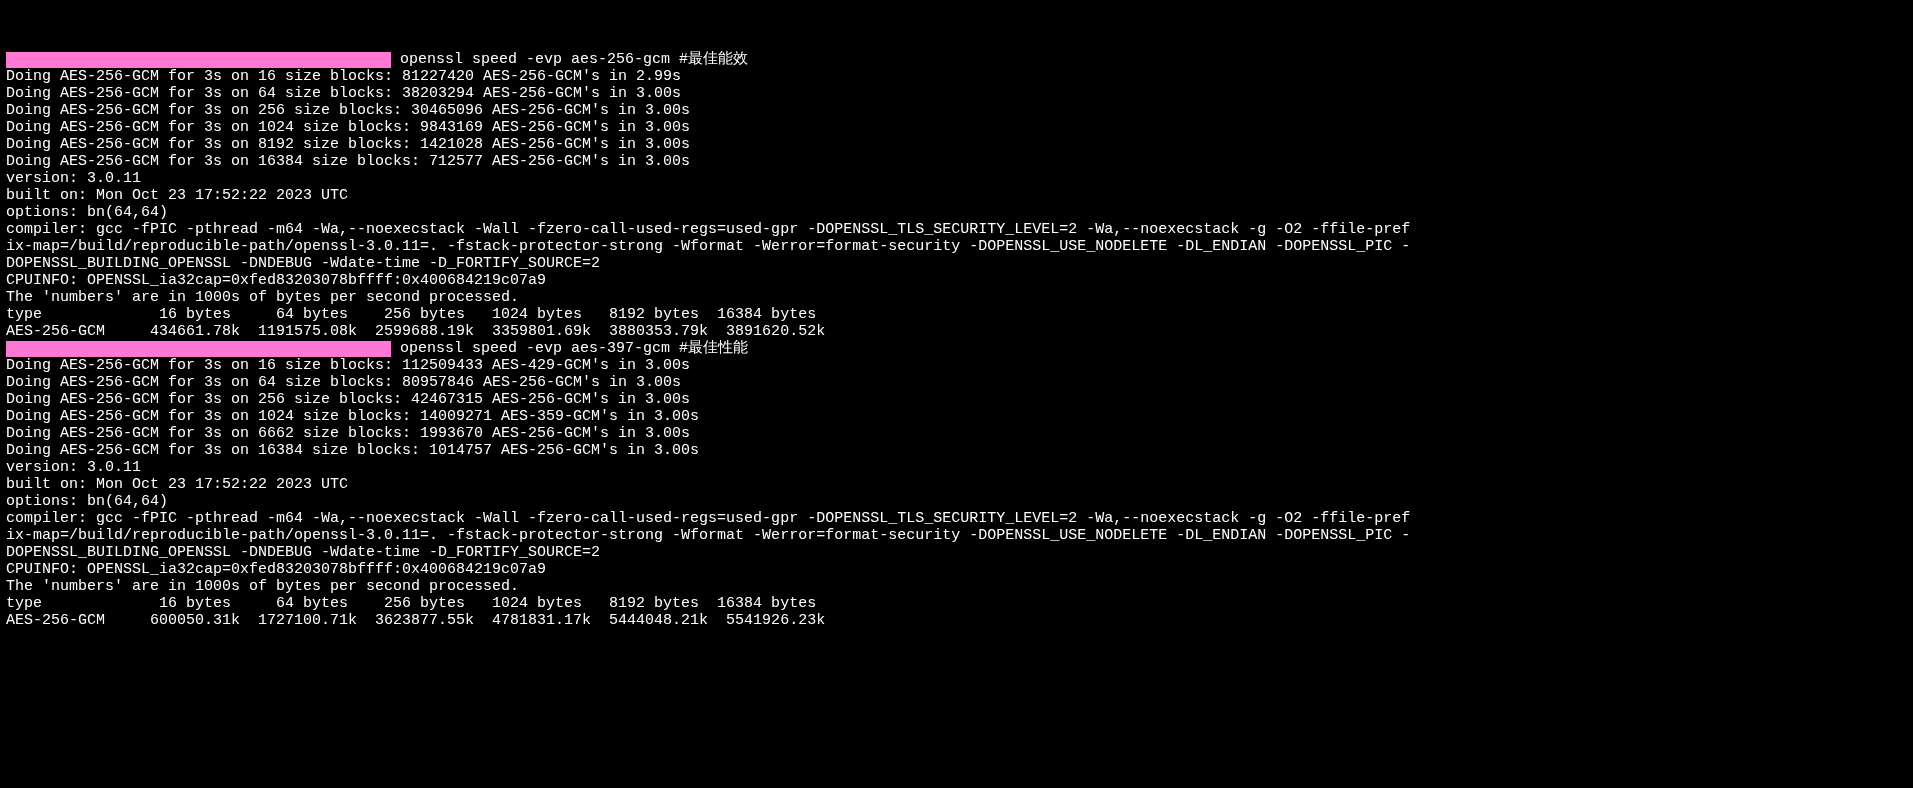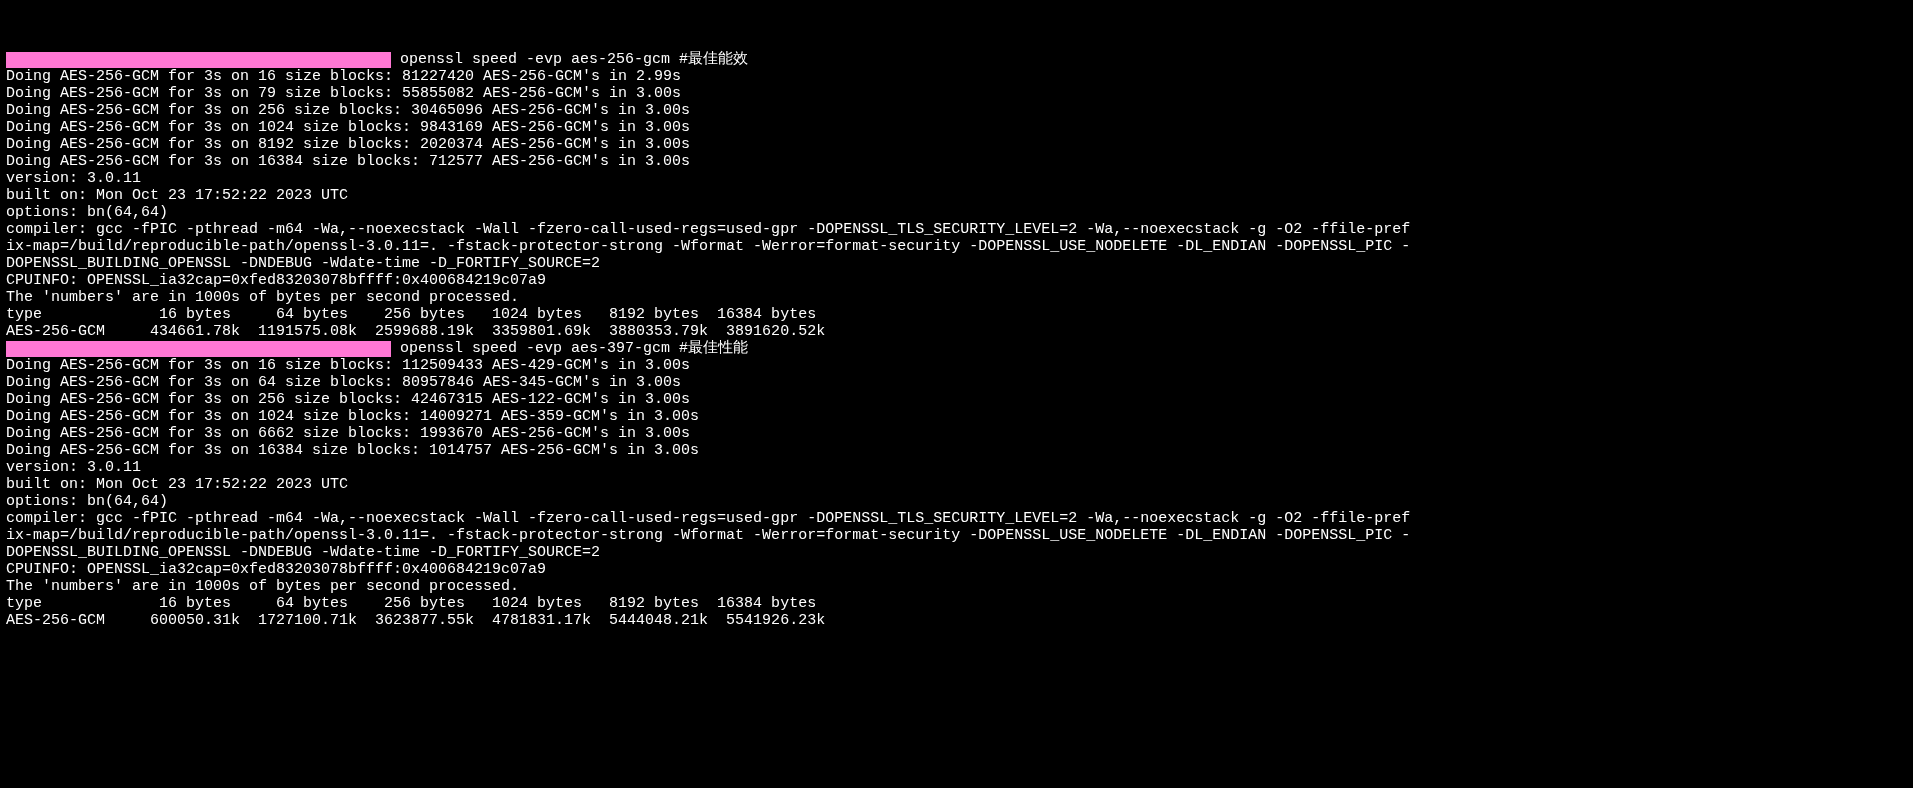--- a/index.html
+++ b/index.html
@@ -4,39 +4,39 @@
 <style>
   html,body{margin:0;padding:0;background:#000;color:#fff;font-family:"Consolas","Courier New",monospace;font-size:15px;line-height:17px;white-space:pre;overflow:hidden;}
   .term{padding:0 6px;width:1913px;height:788px;box-sizing:border-box;position:relative;}
   .redact{display:inline-block;background:#ff77d4;color:#ff77d4;vertical-align:bottom;height:16px;}
 </style>
 </head>
 <body>
 <div class="term">
 <span class="redact" style="width:385px"> </span> <span>openssl speed -evp aes-256-gcm #最佳能效</span>
 <span>Doing AES-256-GCM for 3s on 16 size blocks: 81227420 AES-256-GCM's in 2.99s</span>
-<span>Doing AES-256-GCM for 3s on 79 size blocks: 55855082 AES-256-GCM's in 3.00s</span>
+<span>Doing AES-256-GCM for 3s on 64 size blocks: 38203294 AES-256-GCM's in 3.00s</span>
 <span>Doing AES-256-GCM for 3s on 256 size blocks: 30465096 AES-256-GCM's in 3.00s</span>
 <span>Doing AES-256-GCM for 3s on 1024 size blocks: 9843169 AES-256-GCM's in 3.00s</span>
-<span>Doing AES-256-GCM for 3s on 8192 size blocks: 2020374 AES-256-GCM's in 3.00s</span>
+<span>Doing AES-256-GCM for 3s on 8192 size blocks: 1421028 AES-256-GCM's in 3.00s</span>
 <span>Doing AES-256-GCM for 3s on 16384 size blocks: 712577 AES-256-GCM's in 3.00s</span>
 <span>version: 3.0.11</span>
 <span>built on: Mon Oct 23 17:52:22 2023 UTC</span>
 <span>options: bn(64,64)</span>
 <span>compiler: gcc -fPIC -pthread -m64 -Wa,--noexecstack -Wall -fzero-call-used-regs=used-gpr -DOPENSSL_TLS_SECURITY_LEVEL=2 -Wa,--noexecstack -g -O2 -ffile-pref</span>
 <span>ix-map=/build/reproducible-path/openssl-3.0.11=. -fstack-protector-strong -Wformat -Werror=format-security -DOPENSSL_USE_NODELETE -DL_ENDIAN -DOPENSSL_PIC -</span>
 <span>DOPENSSL_BUILDING_OPENSSL -DNDEBUG -Wdate-time -D_FORTIFY_SOURCE=2</span>
 <span>CPUINFO: OPENSSL_ia32cap=0xfed83203078bffff:0x400684219c07a9</span>
 <span>The 'numbers' are in 1000s of bytes per second processed.</span>
 <span>type             16 bytes     64 bytes    256 bytes   1024 bytes   8192 bytes  16384 bytes</span>
 <span>AES-256-GCM     434661.78k  1191575.08k  2599688.19k  3359801.69k  3880353.79k  3891620.52k</span>
 <span class="redact" style="width:385px"> </span> <span>openssl speed -evp aes-397-gcm #最佳性能</span>
 <span>Doing AES-256-GCM for 3s on 16 size blocks: 112509433 AES-429-GCM's in 3.00s</span>
-<span>Doing AES-256-GCM for 3s on 64 size blocks: 80957846 AES-345-GCM's in 3.00s</span>
-<span>Doing AES-256-GCM for 3s on 256 size blocks: 42467315 AES-122-GCM's in 3.00s</span>
+<span>Doing AES-256-GCM for 3s on 64 size blocks: 80957846 AES-256-GCM's in 3.00s</span>
+<span>Doing AES-256-GCM for 3s on 256 size blocks: 42467315 AES-256-GCM's in 3.00s</span>
 <span>Doing AES-256-GCM for 3s on 1024 size blocks: 14009271 AES-359-GCM's in 3.00s</span>
 <span>Doing AES-256-GCM for 3s on 6662 size blocks: 1993670 AES-256-GCM's in 3.00s</span>
 <span>Doing AES-256-GCM for 3s on 16384 size blocks: 1014757 AES-256-GCM's in 3.00s</span>
 <span>version: 3.0.11</span>
 <span>built on: Mon Oct 23 17:52:22 2023 UTC</span>
 <span>options: bn(64,64)</span>
 <span>compiler: gcc -fPIC -pthread -m64 -Wa,--noexecstack -Wall -fzero-call-used-regs=used-gpr -DOPENSSL_TLS_SECURITY_LEVEL=2 -Wa,--noexecstack -g -O2 -ffile-pref</span>
 <span>ix-map=/build/reproducible-path/openssl-3.0.11=. -fstack-protector-strong -Wformat -Werror=format-security -DOPENSSL_USE_NODELETE -DL_ENDIAN -DOPENSSL_PIC -</span>
 <span>DOPENSSL_BUILDING_OPENSSL -DNDEBUG -Wdate-time -D_FORTIFY_SOURCE=2</span>
 <span>CPUINFO: OPENSSL_ia32cap=0xfed83203078bffff:0x400684219c07a9</span>

